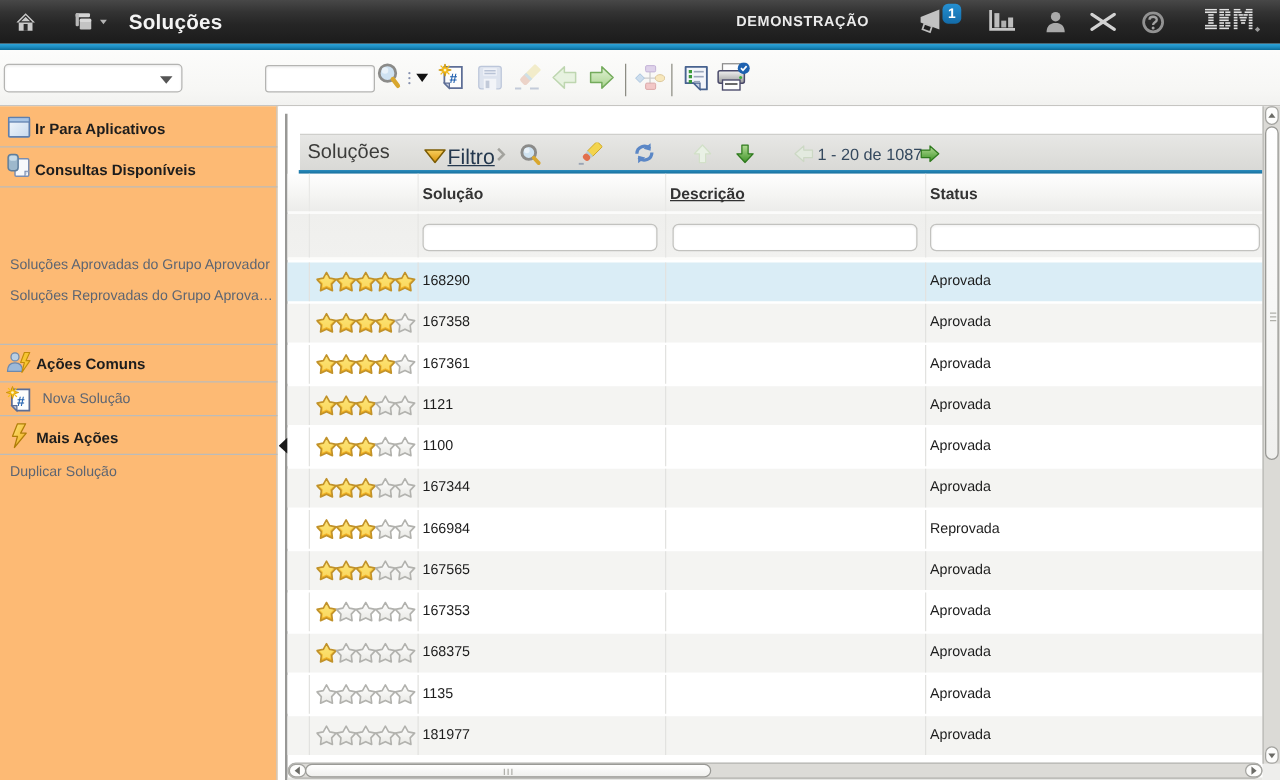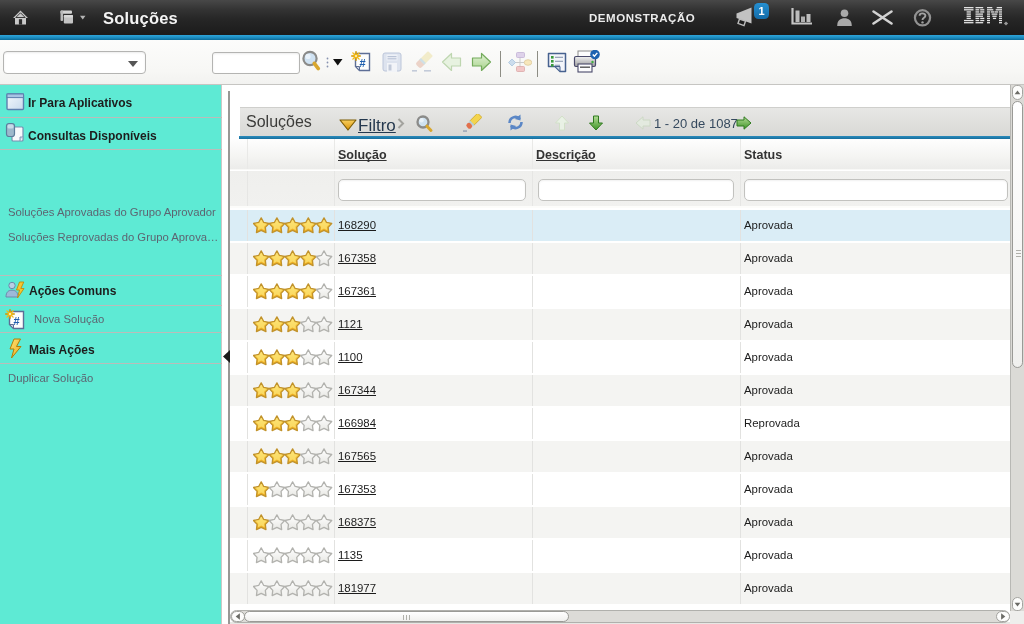--- a/index.html
+++ b/index.html
@@ -25,21 +25,21 @@
 #combo .car { position:absolute; right:7px; top:9px; width:0; height:0;
   border-left:5px solid transparent; border-right:5px solid transparent; border-top:6px solid #555; }
 #loclabel { position:absolute; left:161px; top:17px; font-size:12px; color:#111;margin-top:32px; }
 #locinput { position:absolute; left:212px; top:12px; width:88px; height:22px; background:#fff;
   border:1px solid #b4b4b2; border-radius:3px; box-shadow:inset 0 1px 2px rgba(0,0,0,0.08); }
 .tbico { position:absolute; }
 .tbsep { position:absolute; top:11px; width:1px; height:26px; background:#8d8d84; }
 
 
 #sidebar { position:absolute; left:0; top:85px; width:222px; height:539px;
-  background:#5eead4; border-right:1px solid #c9c9c6; }
+  background:#fdba74; border-right:1px solid #c9c9c6; }
 .side-hline { position:absolute; left:0; width:222px; height:1px; background:#bcbcb9; }
 .shead { position:absolute; left:0; width:222px; font-size:12px; font-weight:bold; color:#1d1d1d; }
 .sitem { position:absolute; left:0; width:218px; font-size:11.3px; color:#5d6572; white-space:nowrap; overflow:hidden; }
 #collapse { position:absolute; left:223px; top:350px; width:7px; height:13px; z-index:30; }
 
 
 #content { position:absolute; left:223px; top:85px; width:801px; height:539px; background:#fff; }
 #tblborder { position:absolute; left:228px; top:91px; width:1.5px; height:533px; background:#989896; }
 
 
@@ -60,21 +60,21 @@
 .finput { position:absolute; top:8px; height:22px; background:#fff; border:1px solid #c2c2bf; border-radius:5px;
   box-shadow:inset 0 1px 2px rgba(0,0,0,0.06); }
 #rows { position:absolute; left:230px; top:210px; width:780px; }
 .row { position:relative; width:780px; height:33px; }
 .row .bg { position:absolute; left:0; top:0; width:780px; height:31px; }
 .row.sel .bg { background:#daedf6; }
 .row.g .bg { background:#f4f4f2; }
 .row.w .bg { background:#ffffff; }
 .cell { position:absolute; top:0; height:31px; line-height:31px; font-size:11.4px; color:#1c1c1c; }
 .csep { position:absolute; top:0; width:1px; height:31px; background:#e2e2e0; }
-.rlink { text-decoration:underline; color:#1c1c1c; text-decoration-skip-ink:none;margin-top:23px; }
+.rlink { color:#1c1c1c; text-decoration-skip-ink:none;margin-top:23px; }
 
 
 #vscroll { position:absolute; left:1010px; top:85px; width:14px; height:526px; background:#dbdad6; border-left:1px solid #b8b8b4; }
 #hscroll { position:absolute; left:230px; top:610px; width:780px; height:13px; background:#dcdbd7; border:1px solid #b0b0ac; border-radius:7px; }
 .sbtn { position:absolute; background:#fdfdfc; border:1px solid #a3a39f; display:flex; align-items:center; justify-content:center; }
 .sbtn svg { display:block; }
 .sthumb { position:absolute; background:linear-gradient(180deg,#ffffff,#f0f0ee); border:1px solid #9a9a96; }
 </style>
 </head>
 <body>
@@ -425,21 +425,21 @@
         </defs>
       <path d="M15 7 L8 0.8 L8 4 L1 4 L1 10 L8 10 L8 13.2 Z" fill="url(#gRight)" stroke="#2f7a1e" stroke-width="1" stroke-linejoin="round"></path>
     </svg>
   </div>
   <div id="blueline"></div>
   <div id="thead">
     <div style="position:absolute;left:17px;top:0;width:1px;height:30px;background:#e9e9e7"></div>
       <div style="position:absolute;left:104px;top:0;width:1px;height:30px;background:#e9e9e7"></div>
       <div style="position:absolute;left:302px;top:0;width:1px;height:30px;background:#e9e9e7"></div>
       <div style="position:absolute;left:510px;top:0;width:1px;height:30px;background:#e9e9e7"></div>
-    <div class="h" style="left:108px;text-decoration:underline">Solução</div>
+    <div class="h" style="left:108px;">Solução</div>
     <div class="h" style="left:306px;text-decoration:underline">Descrição</div>
     <div class="h" style="left:514px">Status</div>
   </div>
   <div id="tfilter">
     <div style="position:absolute;left:17px;top:0;width:1px;height:35px;background:#e6e6e4"></div>
       <div style="position:absolute;left:104px;top:0;width:1px;height:35px;background:#e6e6e4"></div>
       <div style="position:absolute;left:302px;top:0;width:1px;height:35px;background:#e6e6e4"></div>
       <div style="position:absolute;left:510px;top:0;width:1px;height:35px;background:#e6e6e4"></div>
     <div class="finput" style="left:108px;width:188px"></div>
     <div class="finput" style="left:308px;width:196px"></div>

